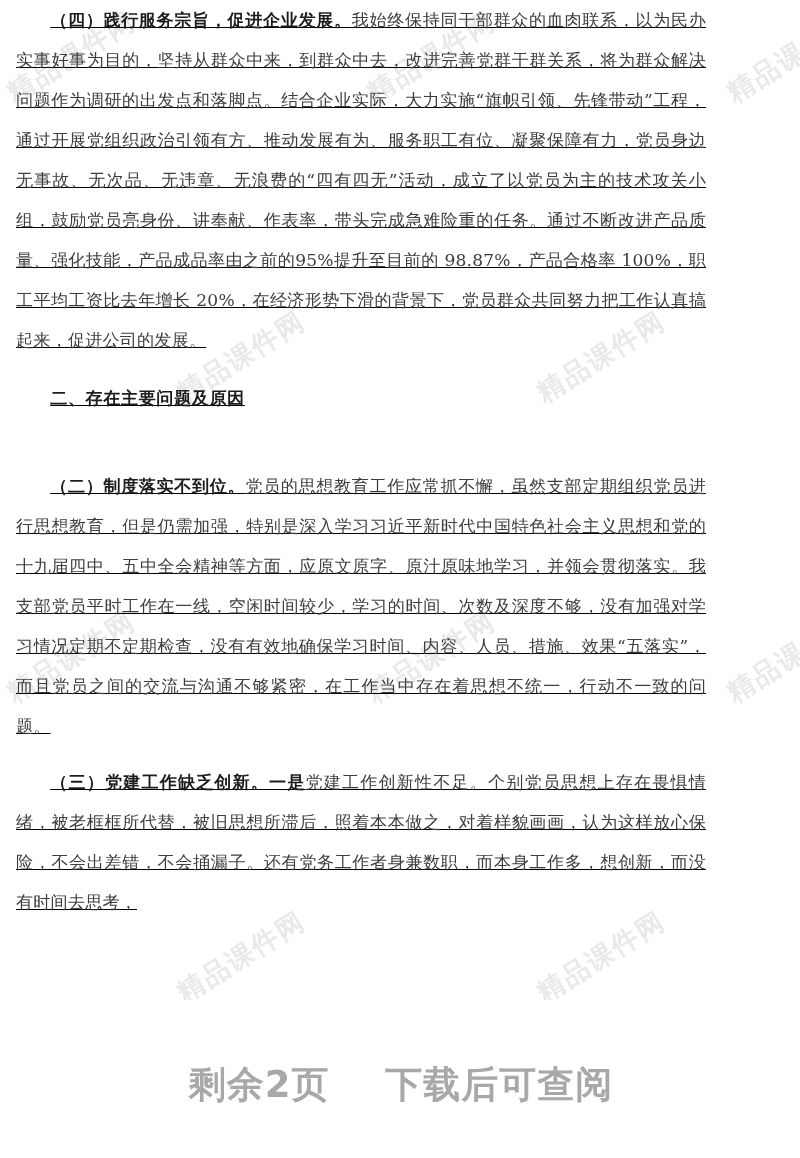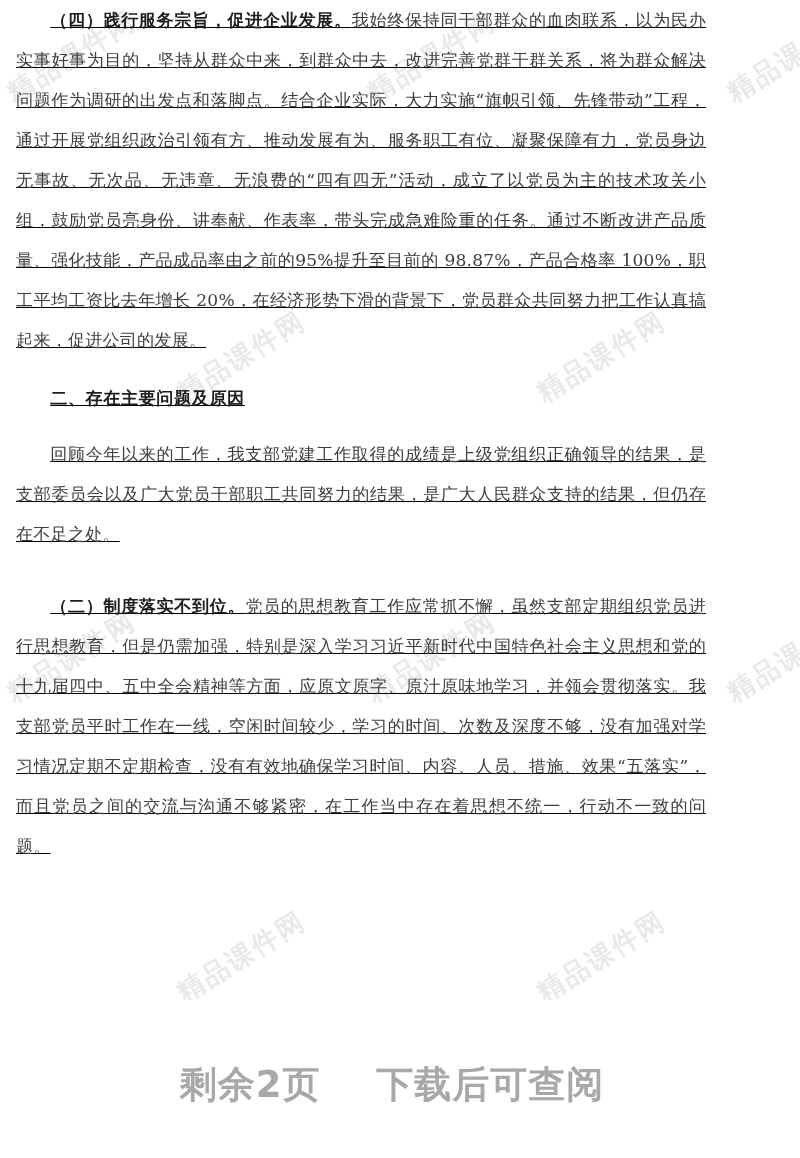--- a/index.html
+++ b/index.html
@@ -85,21 +85,21 @@
     text-indent: 2em;
     letter-spacing: 0.6px;
   }
 
   .gap-small { height: 16px; }
   .gap-med   { height: 18px; }
 
   
   #bottom-notice {
     position: absolute;
-    left: 8px;
+    left: 17px;
     top: 1060px;
     width: 768px;
     text-align: center;
     z-index: 5;
   }
   #bottom-notice .notice-text {
     display: inline-block;
     font-family: "DejaVu Sans", "Liberation Sans", sans-serif;
     font-weight: 700;
     font-size: 37px;
@@ -131,35 +131,35 @@
     <p class="para">
       <span class="lead">（四）践行服务宗旨，促进企业发展。</span><span>我始终保持同干部群众的血肉联系，以为民办实事好事为目的，坚持从群众中来，到群众中去，改进完善党群干群关系，将为群众解决问题作为调研的出发点和落脚点。结合企业实际，大力实施“旗帜引领、先锋带动”工程，通过开展党组织政治引领有方、推动发展有为、服务职工有位、凝聚保障有力，党员身边无事故、无次品、无违章、无浪费的“四有四无”活动，成立了以党员为主的技术攻关小组，鼓励党员亮身份、讲奉献、作表率，带头完成急难险重的任务。通过不断改进产品质量、强化技能，产品成品率由之前的95%提升至目前的 98.87%，产品合格率 100%，职工平均工资比去年增长 20%，在经济形势下滑的背景下，党员群众共同努力把工作认真搞起来，促进公司的发展。</span>
     </p>
 
     <div class="gap-med"></div>
 
     <p class="heading">二、存在主要问题及原因</p>
 
     <div class="gap-small"></div>
 
-    <p class="para">
-      <span class="lead"></span><span>回顾今年以来的工作，我支部党建工作取得的成绩是上级党组织正确领导的结果，是支部委员会以及广大党员干部职工共同努力的结果，是广大人民群众支持的结果，但仍存在不足之处。</span>
-    </p>
 
     <div class="gap-small"></div>
 
 
     <div class="gap-small"></div>
 
     <p class="para">
       <span class="lead">（二）制度落实不到位。</span><span>党员的思想教育工作应常抓不懈，虽然支部定期组织党员进行思想教育，但是仍需加强，特别是深入学习习近平新时代中国特色社会主义思想和党的十九届四中、五中全会精神等方面，应原文原字、原汁原味地学习，并领会贯彻落实。我支部党员平时工作在一线，空闲时间较少，学习的时间、次数及深度不够，没有加强对学习情况定期不定期检查，没有有效地确保学习时间、内容、人员、措施、效果“五落实”，而且党员之间的交流与沟通不够紧密，在工作当中存在着思想不统一，行动不一致的问题。</span>
     </p>
 
     <div class="gap-small"></div>
 
+    <p class="para">
+      <span class="lead">（三）党建工作缺乏创新。一是</span><span>党建工作创新性不足。个别党员思想上存在畏惧情绪，被老框框所代替，被旧思想所滞后，照着本本做之，对着样貌画画，认为这样放心保险，不会出差错，不会捅漏子。还有党务工作者身兼数职，而本身工作多，想创新，而没有时间去思考，</span>
+    </p>
 
   </div>
 
   <div id="bottom-notice">
     <span class="notice-text">剩余2页    下载后可查阅</span>
   </div>
 
 </div>
 
 </body></html>

